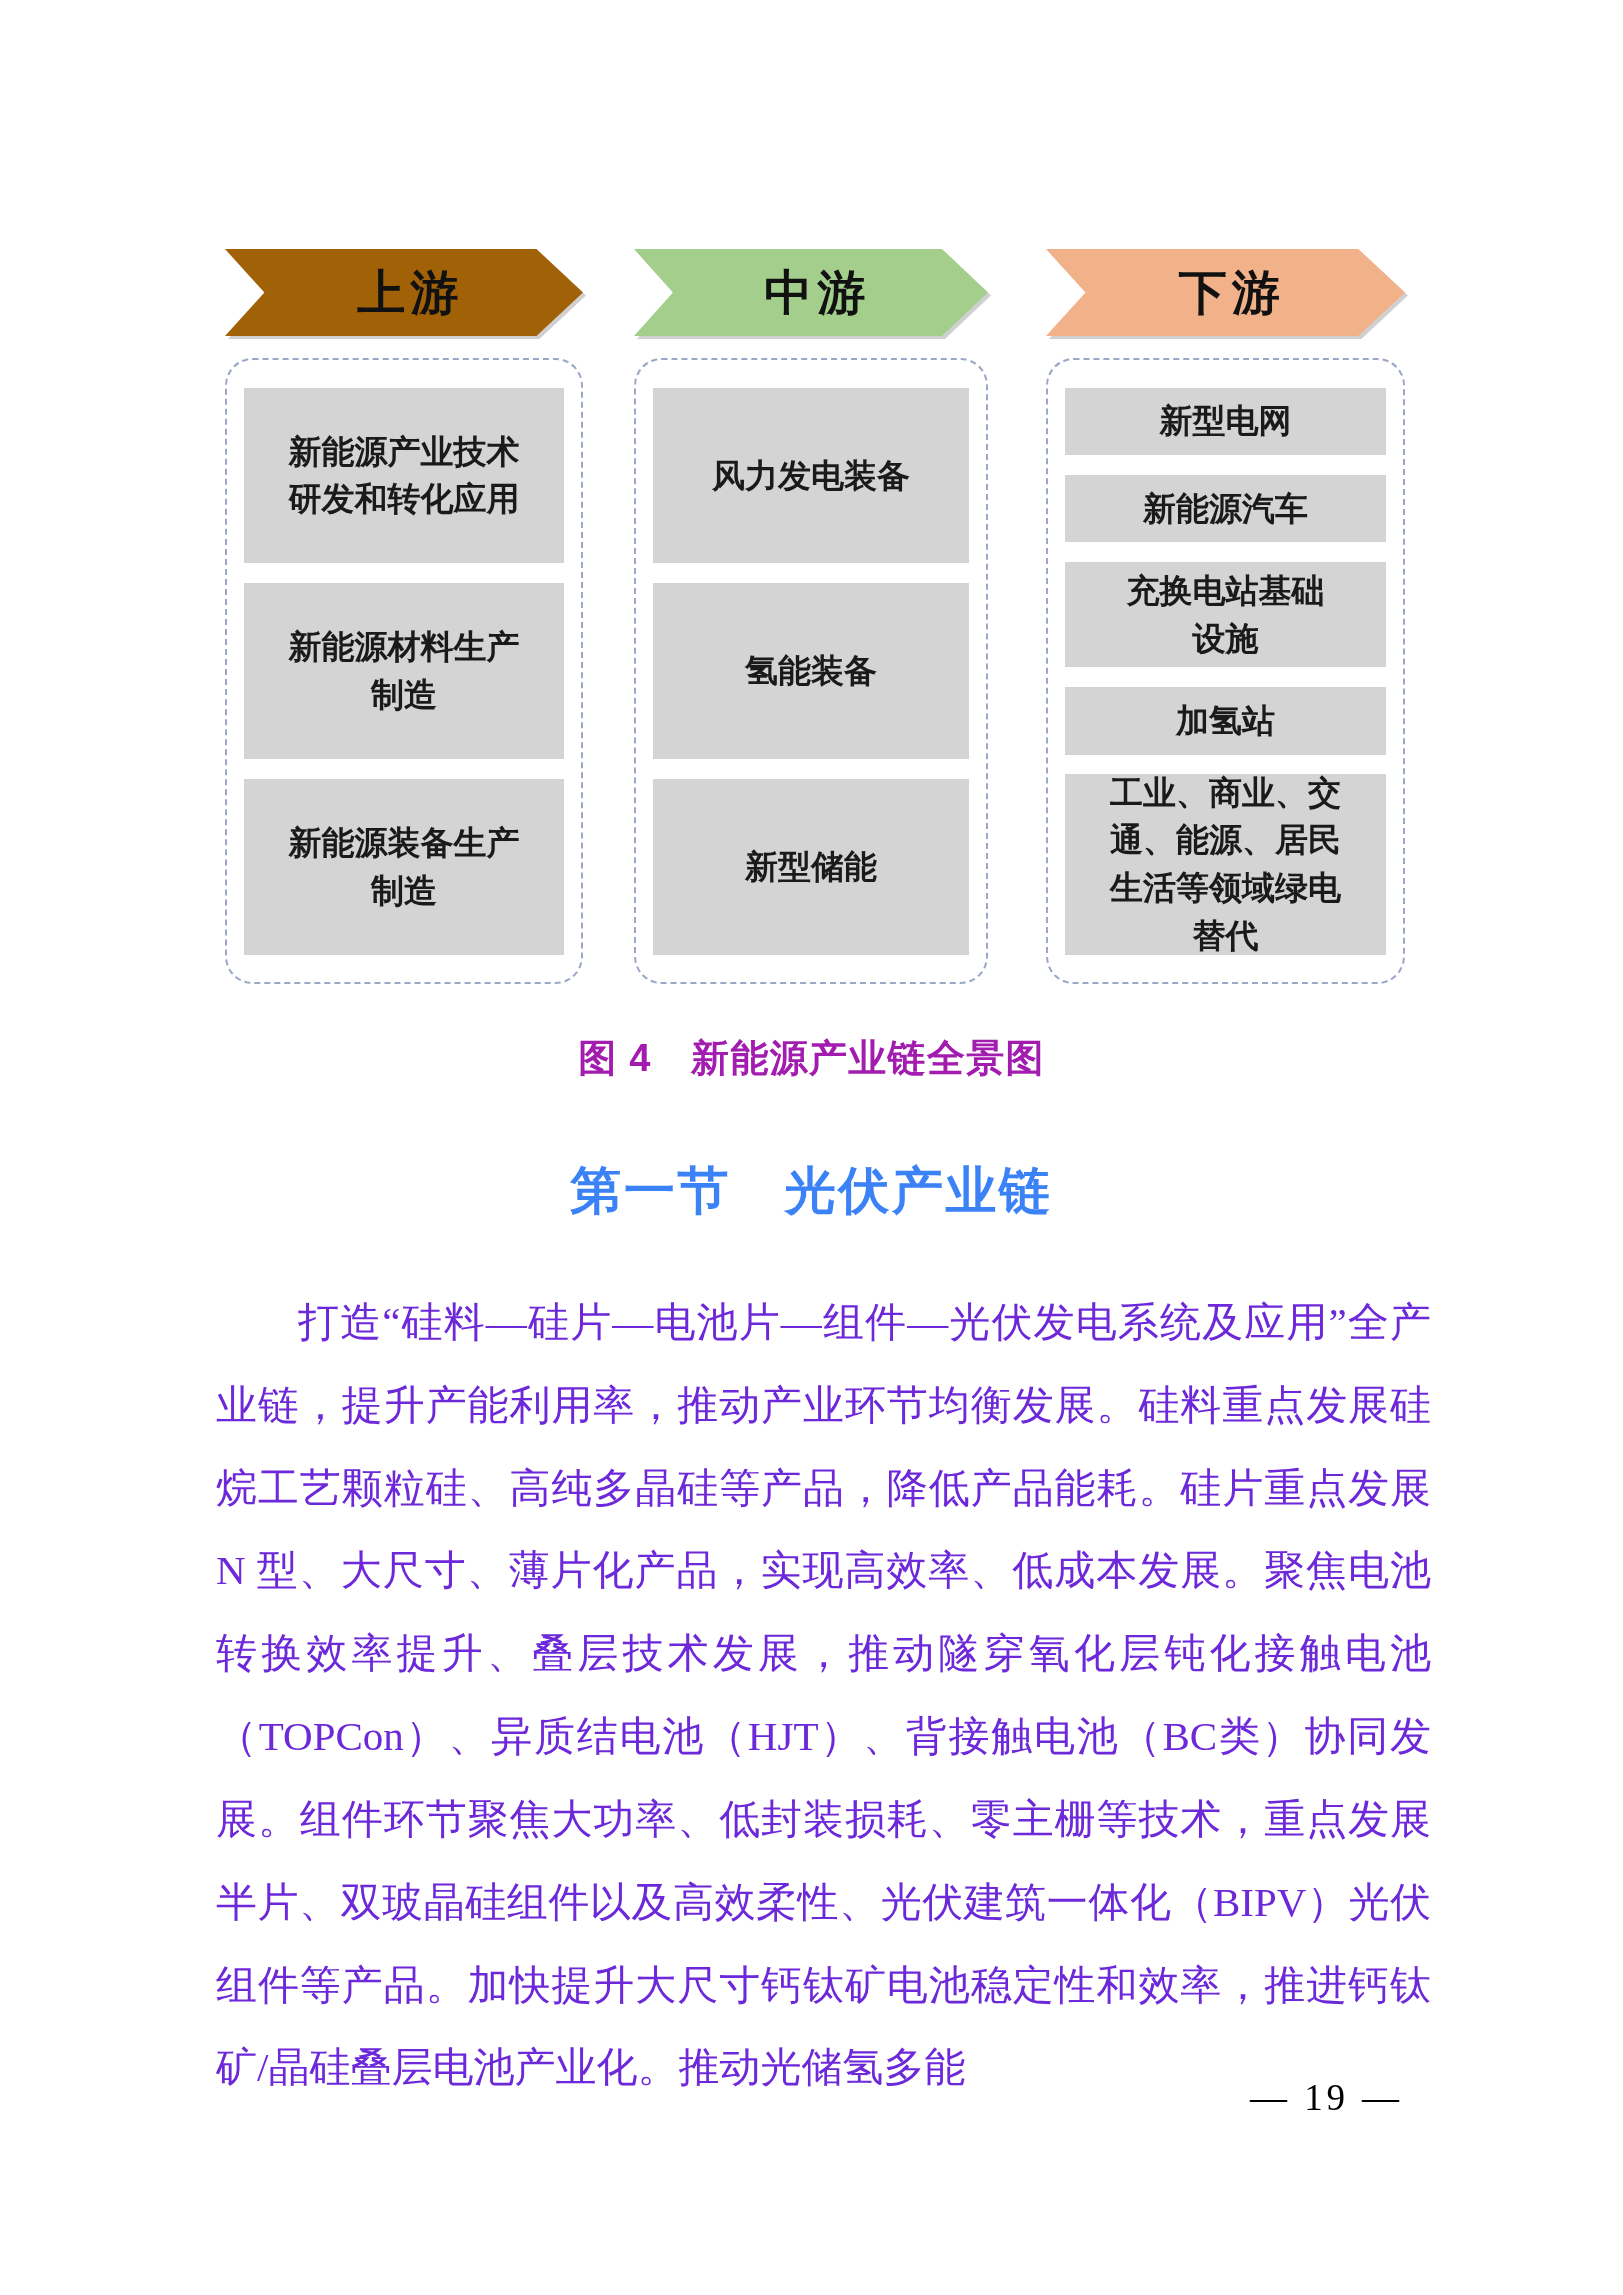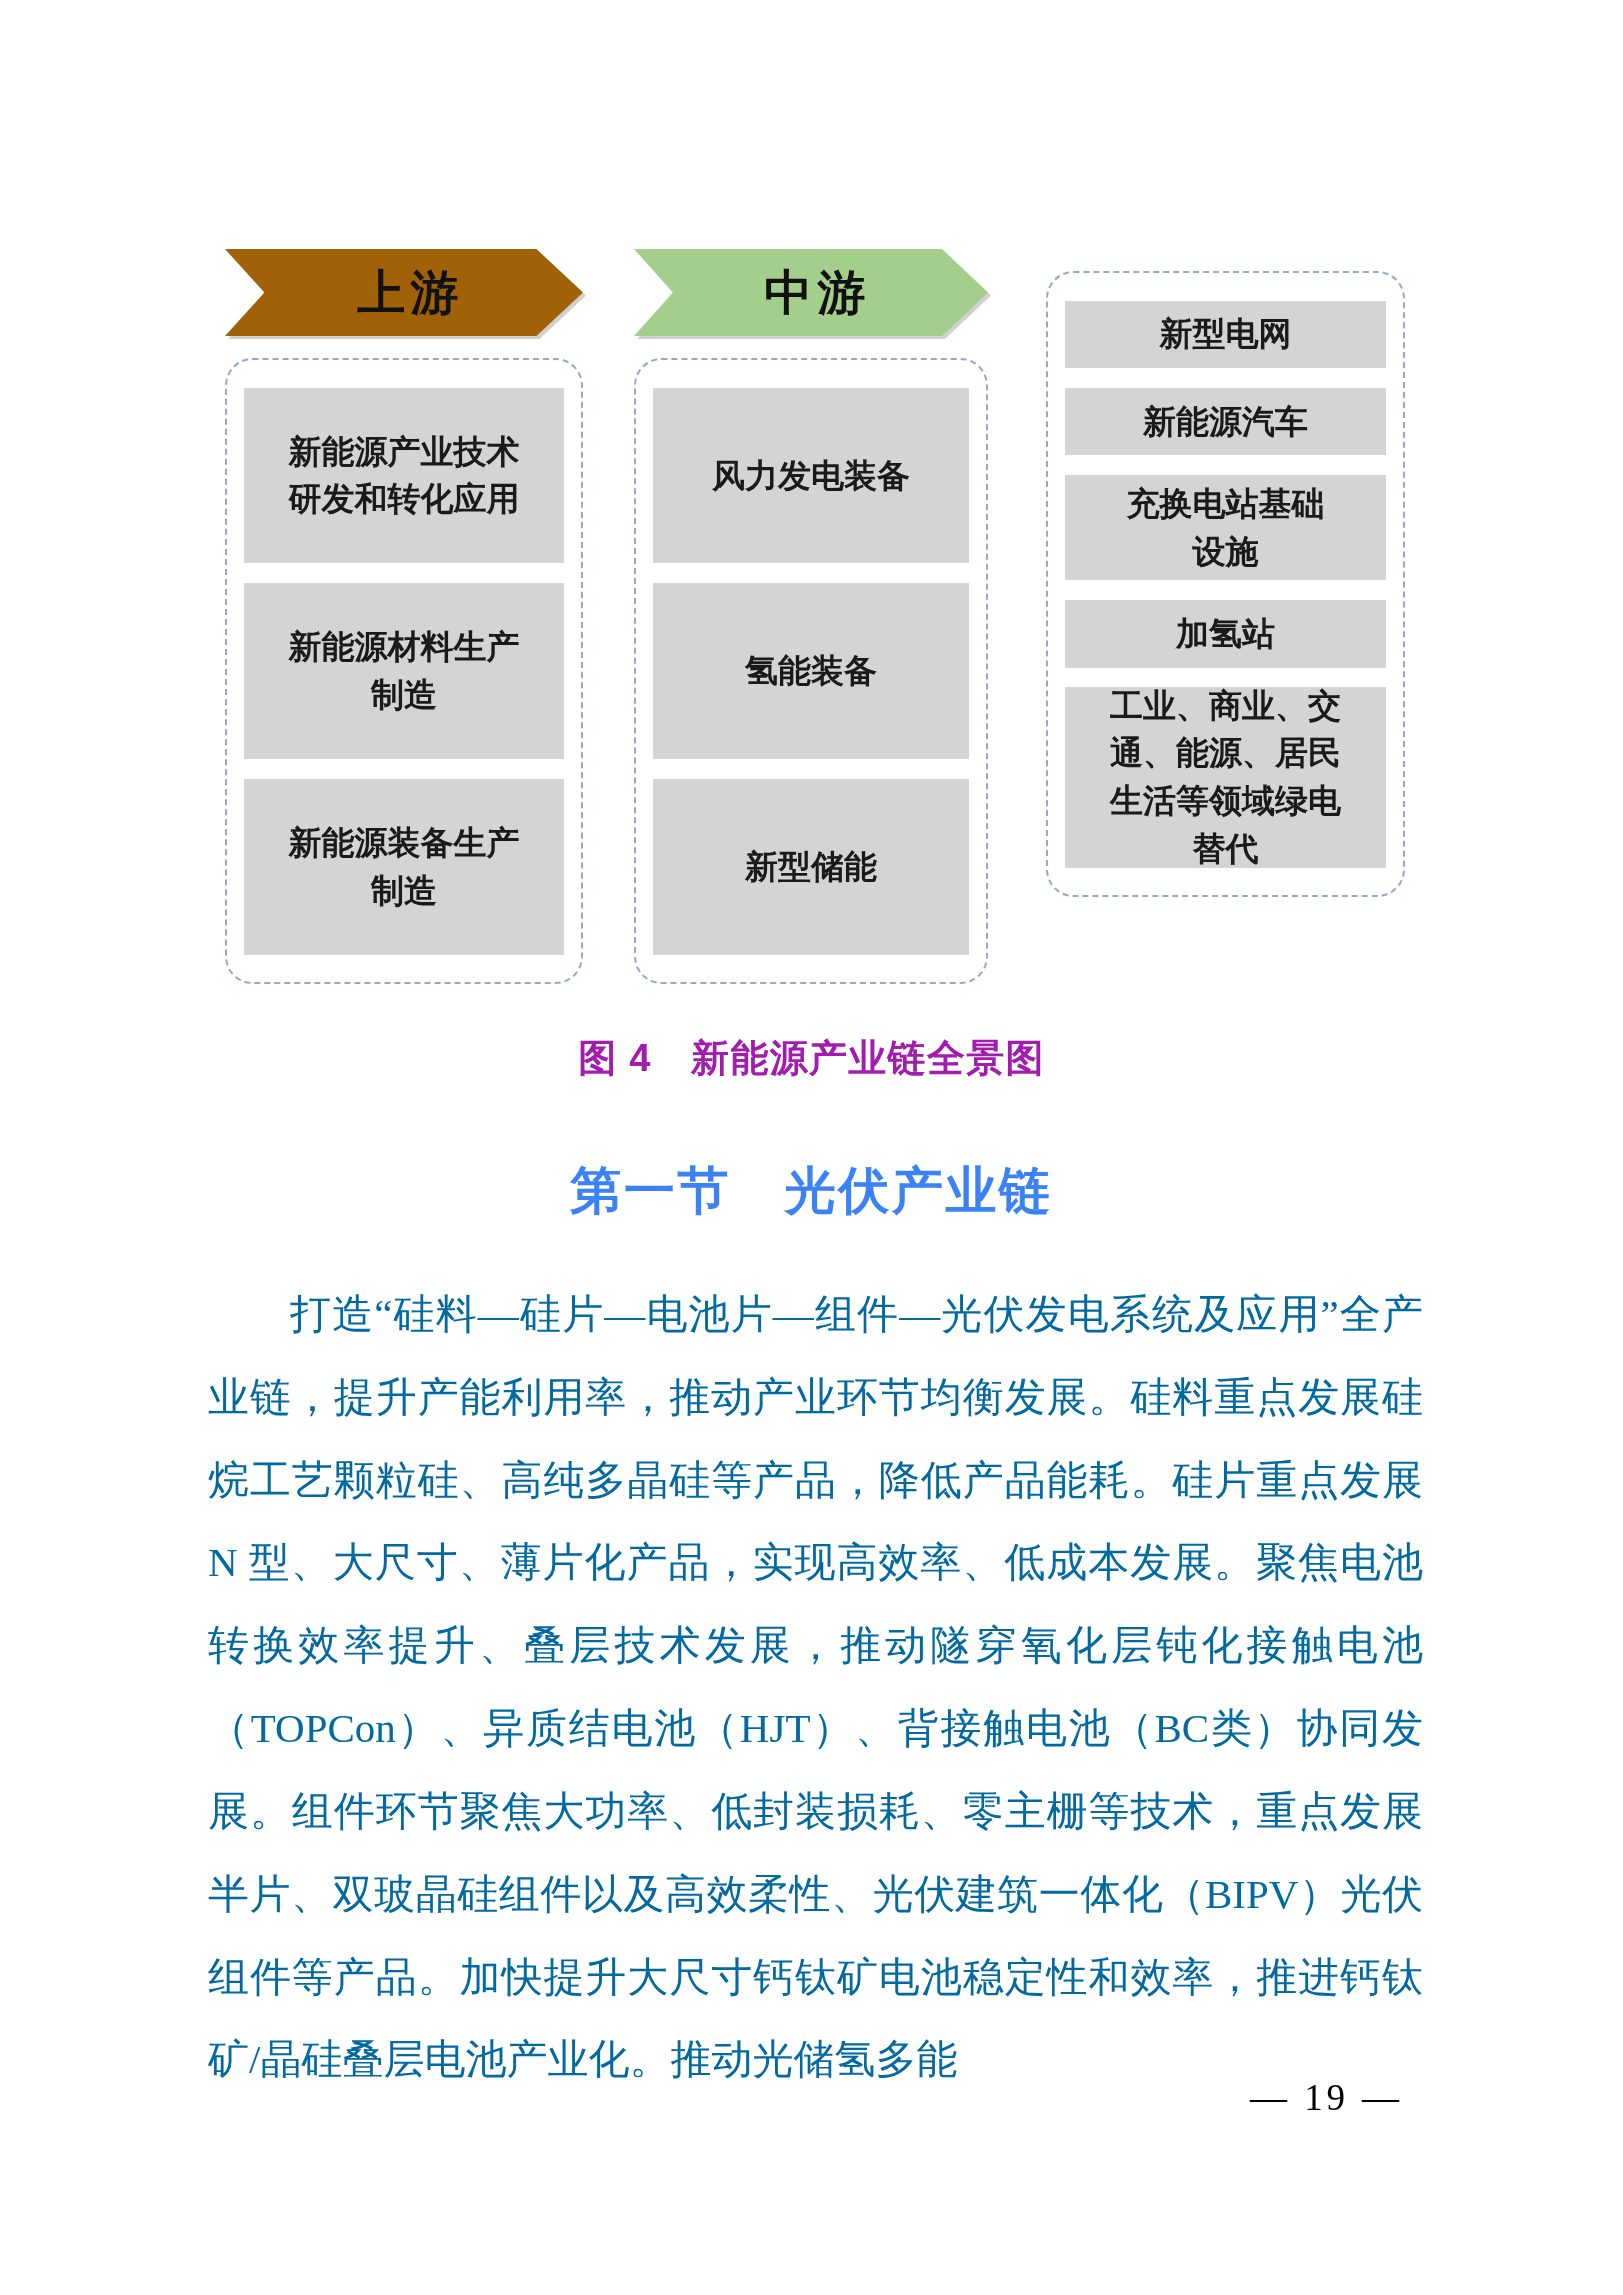--- a/index.html
+++ b/index.html
@@ -62,26 +62,26 @@
     position: absolute; top: 1157px; left: 0; width: 100%;
     margin: 0;
     text-align: center;
     font-size: 51px; font-weight: 700; color: #3b82f6;
     letter-spacing: 2.6px;
   }
 
   
   .body-text {
     position: absolute; top: 1269px; left: 204px; width: 1215px;
-    margin: 4px;
+    margin: 12px;
     font-family: "Liberation Serif", "DejaVu Serif", serif;
     font-size: 41px; line-height: 2.02;
     text-align: justify;
     text-indent: 2em;
-    color: #0369a1;
+    color: #6d28d9;
   }
 
   
   .page-footer {
     position: absolute; top: 2076px; right: 220px;
     font-family: "Liberation Serif", "DejaVu Serif", serif;
     font-size: 37px; color: #000;
     letter-spacing: 3.9px;
   }
 </style>
@@ -108,20 +108,23 @@
         <div class="arrow-wrap">
           <div class="arrow" style="background: rgb(163, 206, 140);">中游</div>
         </div>
         <div class="panel" style="border-color: rgb(154, 167, 199);">
           <div class="gbox" style="background: rgb(212, 212, 213); flex-grow: 1.8;">风力发电装备</div>
           <div class="gbox" style="background: rgb(212, 212, 213); flex-grow: 1.8;">氢能装备</div>
           <div class="gbox" style="background: rgb(212, 212, 213); flex-grow: 1.8;">新型储能</div>
         </div>
       </div>
       <div class="col col-2">
+        <div class="arrow-wrap">
+          <div class="arrow" style="background: rgb(241, 178, 138);">下游</div>
+        </div>
         <div class="panel" style="border-color: rgb(154, 167, 199);">
           <div class="gbox" style="background: rgb(212, 212, 213); flex-grow: 1.8;">新型电网</div>
           <div class="gbox" style="background: rgb(212, 212, 213); flex-grow: 1.8;">新能源汽车</div>
           <div class="gbox" style="background: rgb(212, 212, 213); flex-grow: 2.8;">充换电站基础
 设施</div>
           <div class="gbox" style="background: rgb(212, 212, 213); flex-grow: 1.8;">加氢站</div>
           <div class="gbox" style="background: rgb(212, 212, 213); flex-grow: 4.8;">工业、商业、交
 通、能源、居民
 生活等领域绿电
 替代</div>

